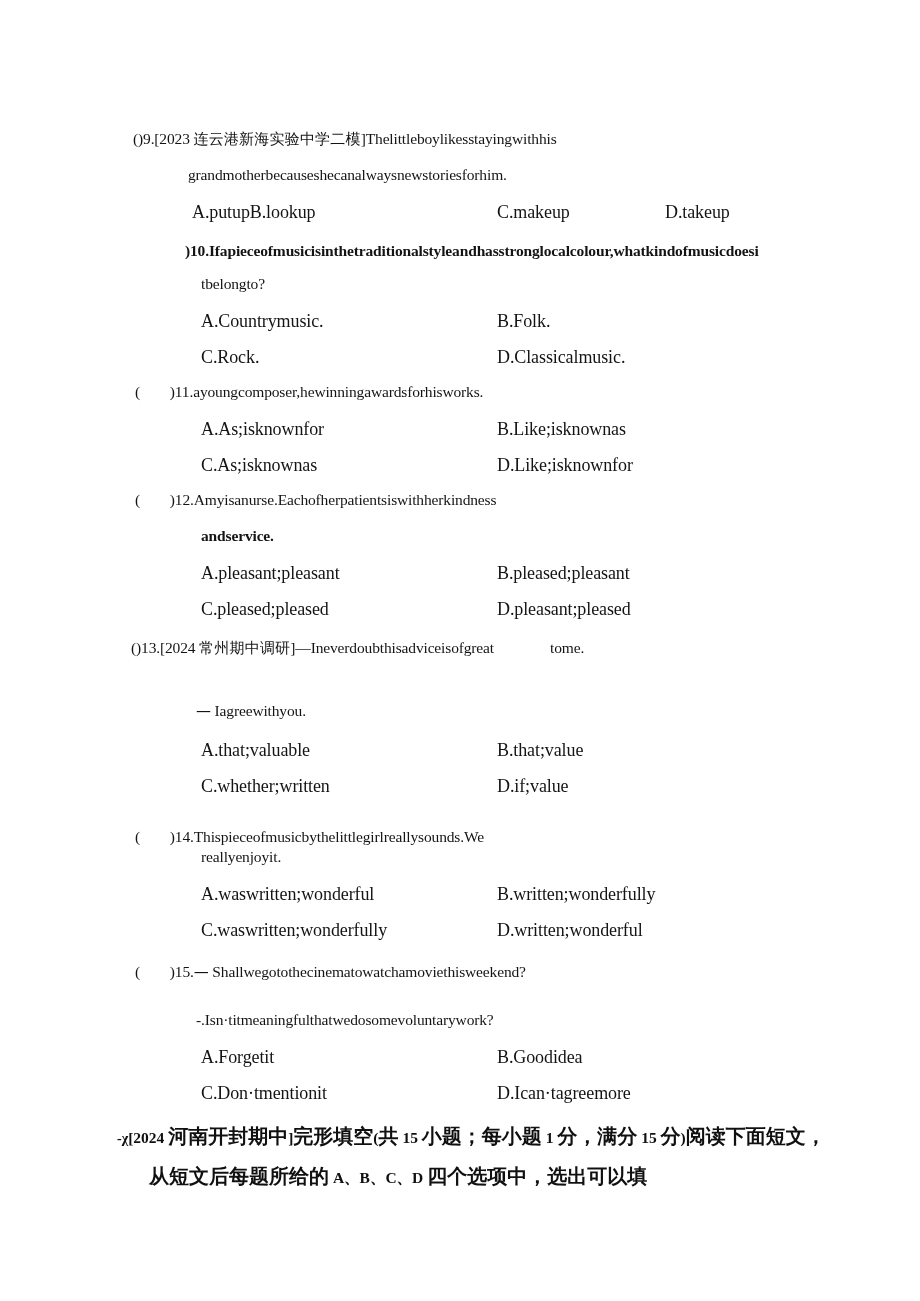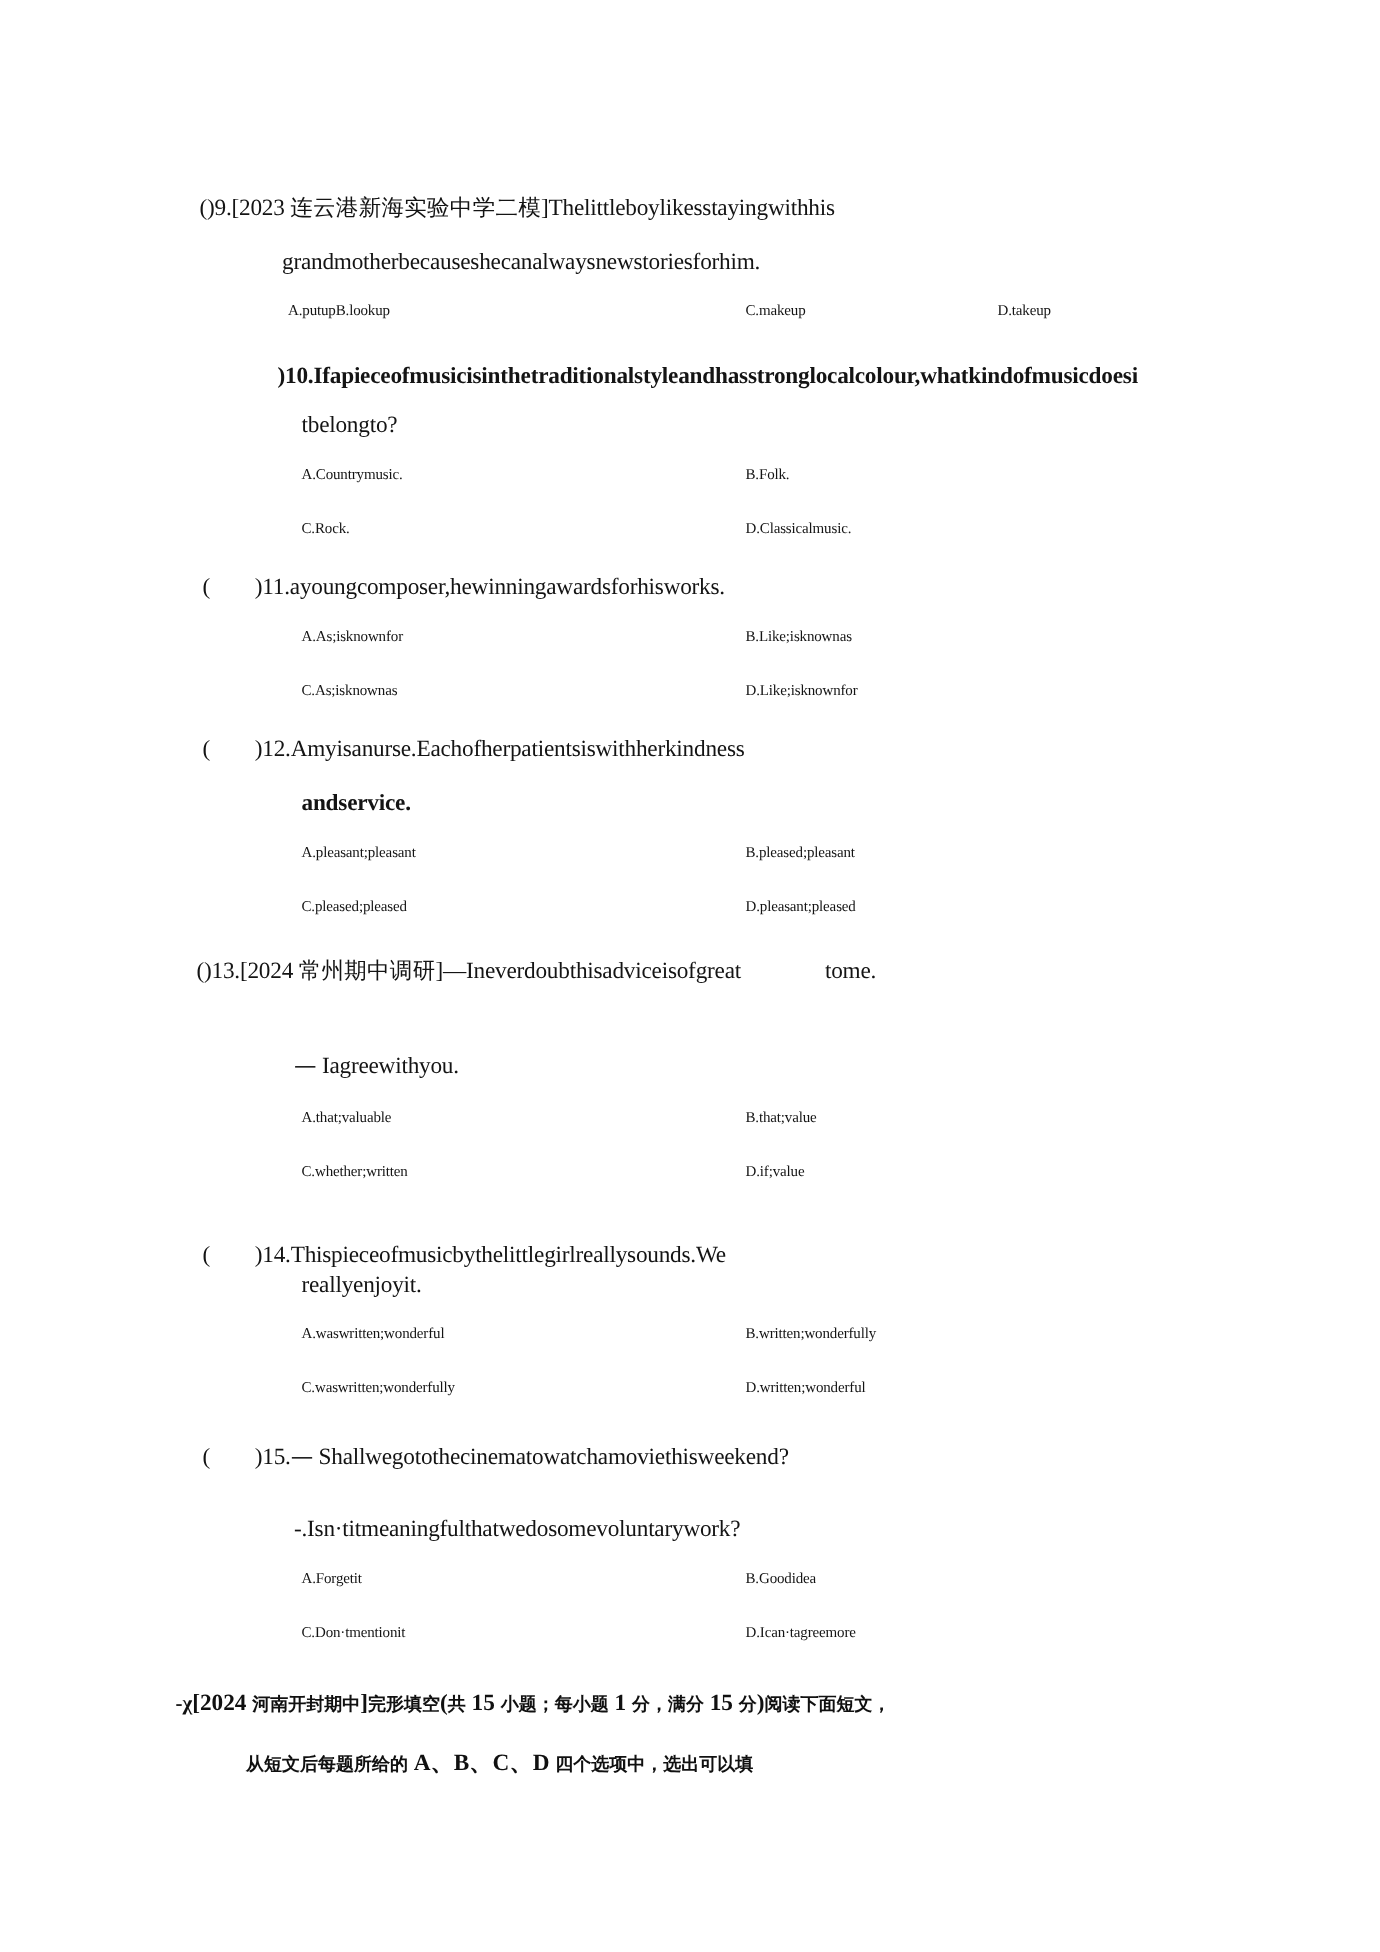--- a/index.html
+++ b/index.html
@@ -32,21 +32,21 @@
   }
 
   
   .stem {
     font-family: "Liberation Serif", "DejaVu Serif", serif;
     font-size: 15.5px;
     letter-spacing: -0.15px;
   }
   .opt {
     font-family: "Liberation Serif", "DejaVu Serif", serif;
-    font-size: 10px;
+    font-size: 18px;
     letter-spacing: -0.1px;
   }
   .cont {
     font-family: "Liberation Serif", "DejaVu Serif", serif;
     font-size: 15.5px;
     letter-spacing: -0.15px;
   }
 
   
   .cn {
@@ -60,21 +60,21 @@
     position: absolute;
     white-space: pre;
     font-weight: bold;
     font-size: 15.5px;
     line-height: 1;
     color: #101010;
   }
   .footer-cn {
     font-family: Liberation Mono, monospace;
     font-weight: bold;
-    font-size: 12px;
+    font-size: 20px;
   }
   .footer-en {
     font-family: "Liberation Serif", "DejaVu Serif", serif;
     font-weight: bold;
     font-size: 15.5px;
   }
   .footer-mark {
     font-family: "Liberation Serif", "DejaVu Serif", serif;
     font-weight: bold;
     font-size: 14px;
@@ -145,15 +145,15 @@
 
   <div class="line cont" style="left:196px; top:1012px;">-.Isn·titmeaningfulthatwedosomevoluntarywork?</div>
 
   <div class="line opt" style="left:201px; top:1048px;">A.Forgetit</div>
   <div class="line opt" style="left:497px; top:1048px;">B.Goodidea</div>
   <div class="line opt" style="left:201px; top:1084px;">C.Don·tmentionit</div>
   <div class="line opt" style="left:497px; top:1084px;">D.Ican·tagreemore</div>
 
   <div class="footer-line" style="left:117px; top:1128px;"><span class="footer-mark">-χ</span><span class="footer-en">[2024 </span><span class="footer-cn">河南开封期中</span><span class="footer-en">]</span><span class="footer-cn">完形填空</span><span class="footer-en">(</span><span class="footer-cn">共</span><span class="footer-en"> 15 </span><span class="footer-cn">小题；每小题</span><span class="footer-en"> 1 </span><span class="footer-cn">分，满分</span><span class="footer-en"> 15 </span><span class="footer-cn">分</span><span class="footer-en">)</span><span class="footer-cn">阅读下面短文，</span></div>
 
-  <div class="footer-line" style="left:164px; top:1168px;"><span class="footer-cn">从短文后每题所给的</span><span class="footer-en"> A、B、C、D </span><span class="footer-cn">四个选项中，选出可以填</span></div>
+  <div class="footer-line" style="left:149px; top:1168px;"><span class="footer-cn">从短文后每题所给的</span><span class="footer-en"> A、B、C、D </span><span class="footer-cn">四个选项中，选出可以填</span></div>
 
 </div>
 
 </body></html>

